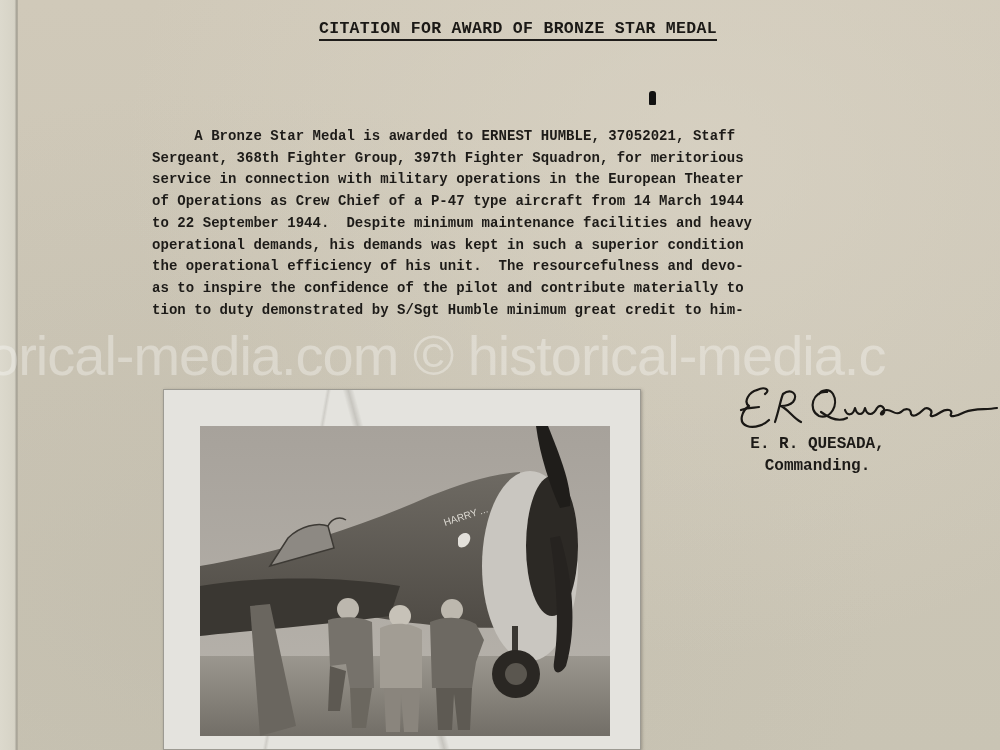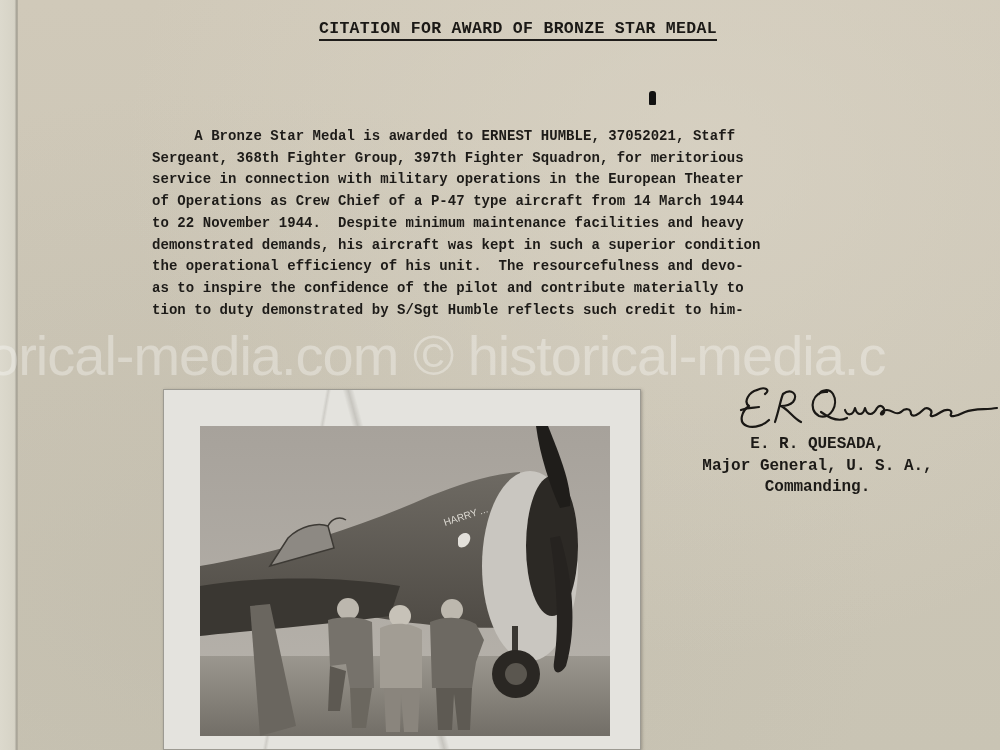--- a/index.html
+++ b/index.html
@@ -85,25 +85,25 @@
 
 <div class="title">CITATION FOR AWARD OF BRONZE STAR MEDAL</div>
 
 <div class="ink-mark"></div>
 
 <div class="body-text">
   <span class="line">     A Bronze Star Medal is awarded to ERNEST HUMBLE, 37052021, Staff</span>
   <span class="line">Sergeant, 368th Fighter Group, 397th Fighter Squadron, for meritorious</span>
   <span class="line">service in connection with military operations in the European Theater</span>
   <span class="line">of Operations as Crew Chief of a P-47 type aircraft from 14 March 1944</span>
-  <span class="line">to 22 November 1944.  Despite minimum maintenance facilities and heavy</span>
-  <span class="line">demonstrated demands, his aircraft was kept in such a superior condition</span>
+  <span class="line">to 22 September 1944.  Despite minimum maintenance facilities and heavy</span>
+  <span class="line">operational demands, his demands was kept in such a superior condition</span>
   <span class="line">the operational efficiency of his unit.  The resourcefulness and devo-</span>
   <span class="line">as to inspire the confidence of the pilot and contribute materially to</span>
-  <span class="line">tion to duty demonstrated by S/Sgt Humble reflects such credit to him-</span>
+  <span class="line">tion to duty demonstrated by S/Sgt Humble minimum great credit to him-</span>
 </div>
 
 <div class="signature">
   <svg width="265" height="56" viewBox="0 0 265 56">
     <g fill="none" stroke="#1a1815" stroke-width="2.2" stroke-linecap="round" stroke-linejoin="round">
 
       <path d="M22 10 C14 12, 8 22, 14 26 C8 30, 2 42, 12 46 C20 49, 30 44, 34 40"></path>
       <path d="M6 30 C14 27, 20 28, 24 27"></path>
       <path d="M22 10 C30 6, 36 10, 30 14"></path>
 
@@ -112,21 +112,20 @@
       <path d="M92 12 C78 10, 72 30, 84 36 C96 40, 104 24, 98 14 C94 8, 86 10, 84 14"></path>
       <path d="M86 32 C94 38, 104 42, 112 38"></path>
 
       <path d="M110 30 C112 36, 118 36, 120 28 C122 36, 128 36, 130 28 C132 36, 138 36, 142 28 C146 22, 152 30, 148 34 C144 36, 146 30, 152 30 C158 30, 160 36, 166 32 C170 28, 176 28, 176 34 C178 38, 184 34, 188 30 C192 26, 198 30, 196 34 C194 38, 200 36, 206 32 C212 28, 218 30, 216 34 C214 38, 222 36, 230 32 C240 28, 250 30, 262 28"></path>
     </g>
   </svg>
 </div>
 
 <div class="sig-block">
   <span class="line">E. R. QUESADA,</span>
-  <span class="line">Major General, U. S. A.,</span>
   <span class="line">Commanding.</span>
 </div>
 
 <div class="photo-mount">
   <div class="photo">
     <svg width="410" height="310" viewBox="0 0 410 310">
       <defs>
         <linearGradient id="sky" x1="0" y1="0" x2="0" y2="1">
           <stop offset="0" stop-color="#a7a29b"></stop>
           <stop offset="1" stop-color="#b8b4ad"></stop>

